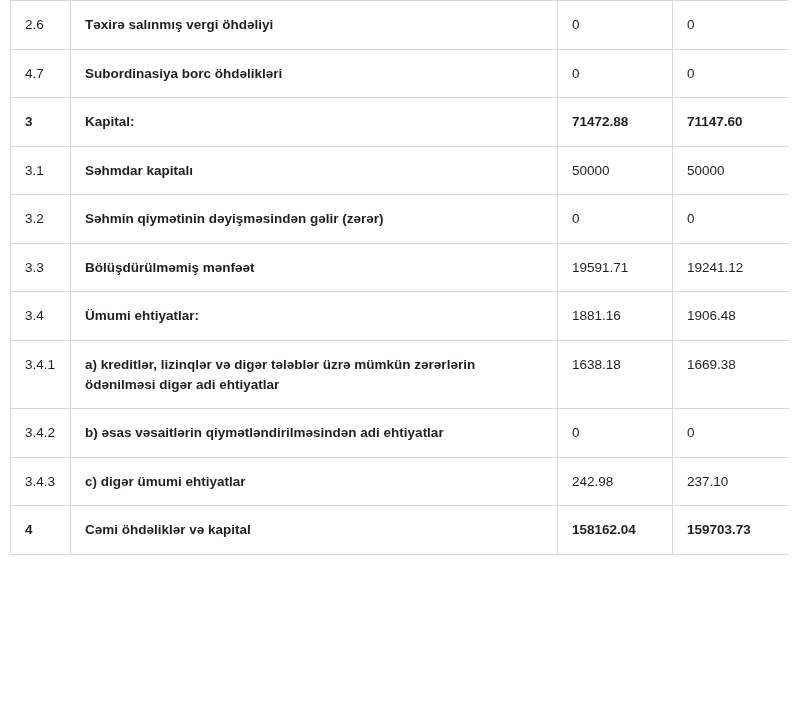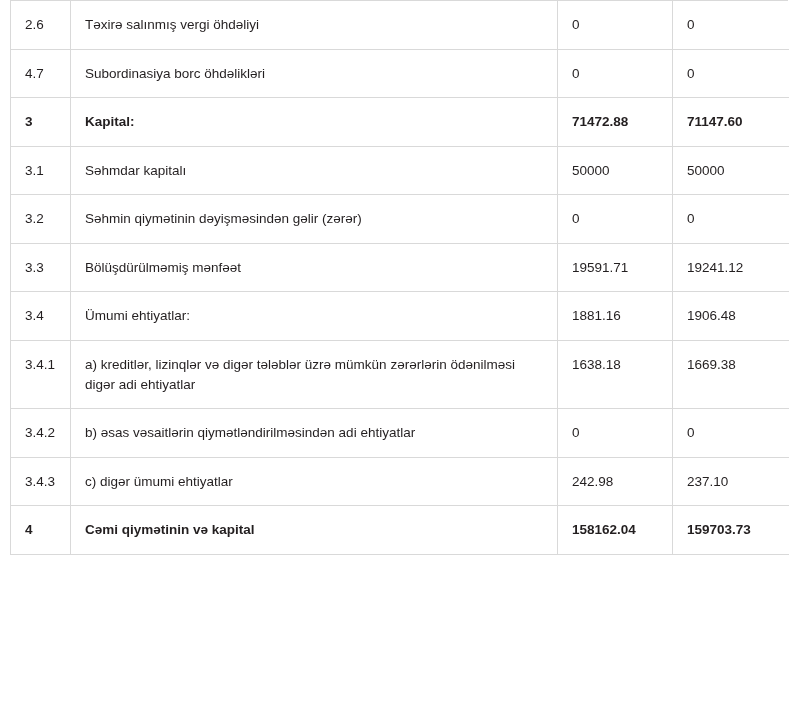--- a/index.html
+++ b/index.html
@@ -45,20 +45,21 @@
   }
   table.fin-table tr:first-child td {
     border-top: 1px solid #d9d9d9;
   }
   td.code {
     padding-left: 12px;
     white-space: nowrap;
   }
   td.desc {
     padding-left: 14px;
+    font-weight: bold;
   }
   td.val {
     padding-left: 14px;
     white-space: nowrap;
   }
   tr.bold td {
     font-weight: bold;
   }
   
   table.fin-table td:first-child {
@@ -138,20 +139,20 @@
           <td class="val">0</td>
         </tr>
         <tr>
           <td class="code">3.4.3</td>
           <td class="desc">c) digər ümumi ehtiyatlar</td>
           <td class="val">242.98</td>
           <td class="val">237.10</td>
         </tr>
         <tr class="bold">
           <td class="code">4</td>
-          <td class="desc">Cəmi qiymətinin və kapital</td>
+          <td class="desc">Cəmi öhdəliklər və kapital</td>
           <td class="val">158162.04</td>
           <td class="val">159703.73</td>
         </tr>
       </tbody>
   </table>
   <div class="bottom-space"></div>
 </div>
 
 </body></html>

